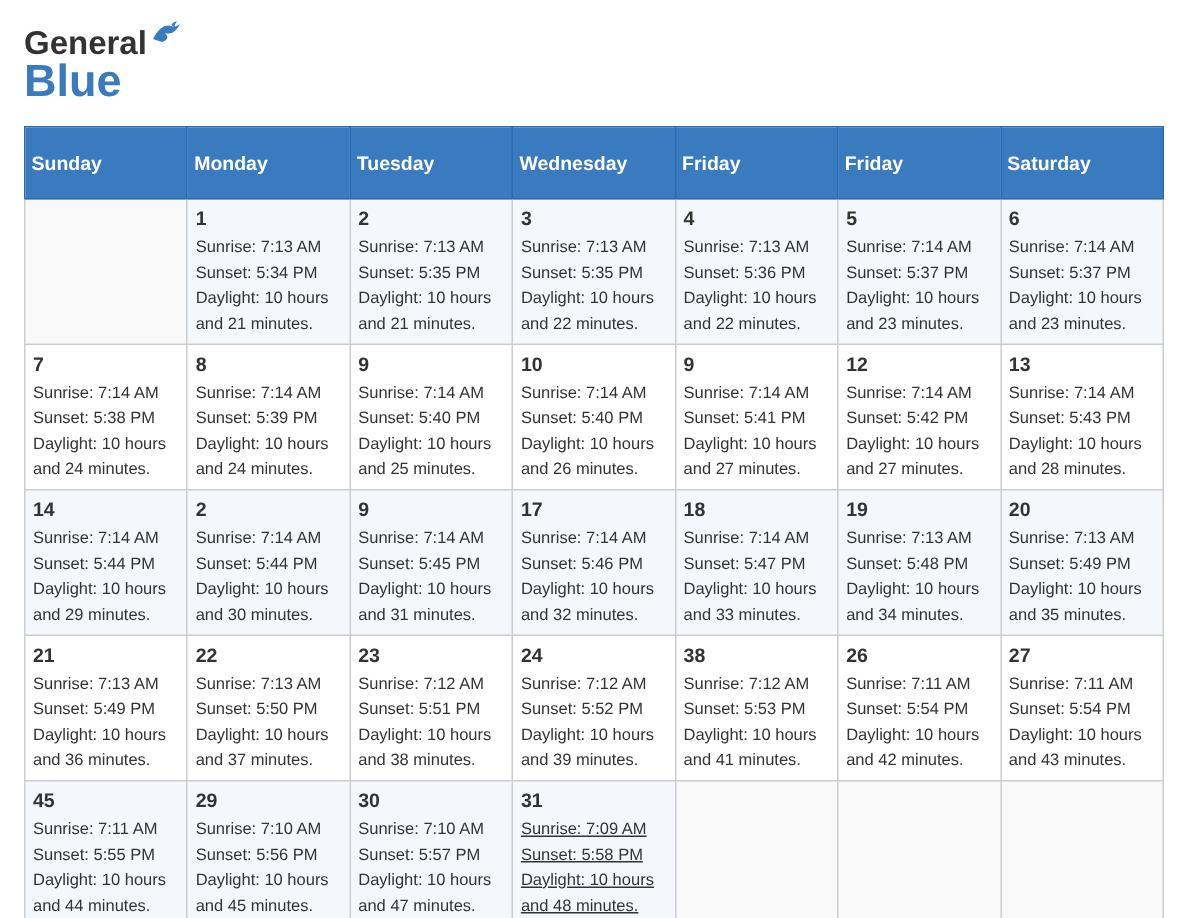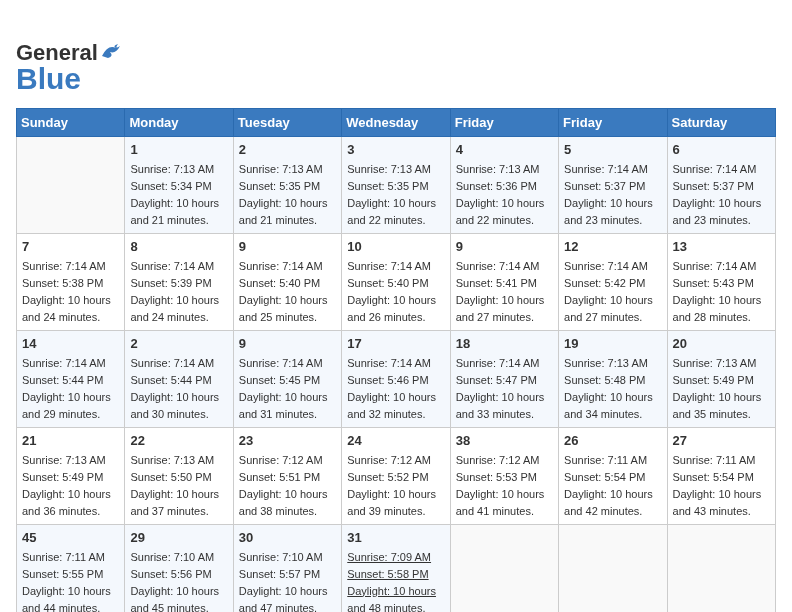--- a/index.html
+++ b/index.html
@@ -16,22 +16,20 @@
       align-items: flex-start;
       margin-bottom: 12px;
     }
     .logo {
       display: flex;
       flex-direction: column;
       align-items: flex-start;
     }
     .logo-row {
       display: flex;
-      align-items: center;
-      margin-top: 24px;
     }
     .title-block {
       text-align: right;
     }
     .calendar-title {
       font-size: 32px;
       font-weight: normal;
       color: #333;
     }
     .calendar-subtitle {
@@ -39,21 +37,21 @@
       color: #555;
     }
     table {
       width: 100%;
       border-collapse: collapse;
       font-size: 11.5px;
     }
     thead tr th {
       background-color: #3a7abf;
       color: #fff;
-      padding: 6px 4px;
+      padding: 16px 4px;
       text-align: left;
       font-size: 13px;
       font-weight: bold;
       border: 1px solid #2a6aaf;
     }
     tbody tr td {
       border: 1px solid #ccc;
       padding: 4px 5px;
       vertical-align: top;
       width: 108px;

